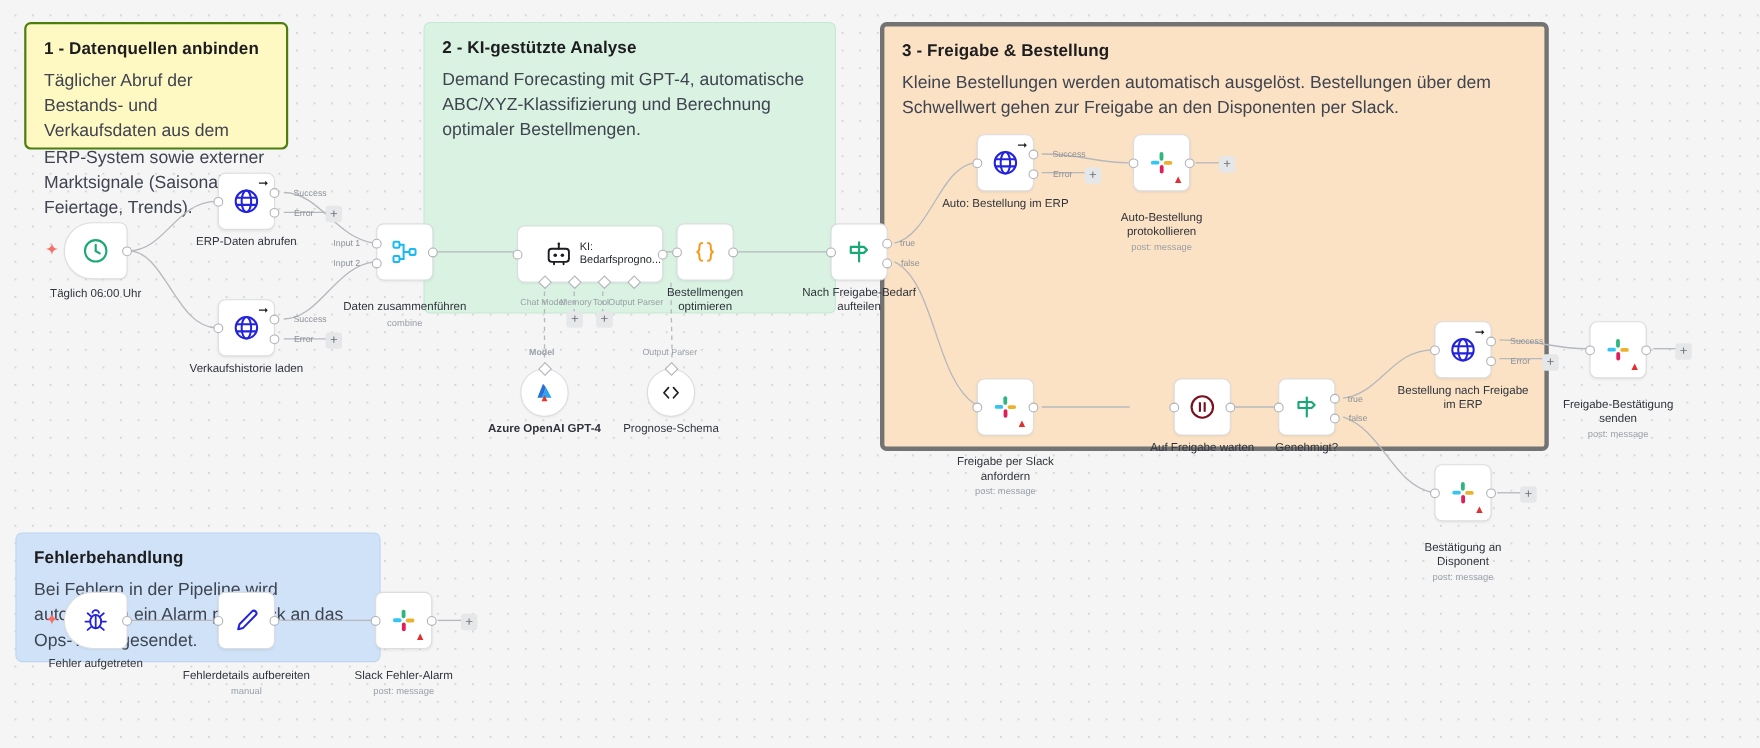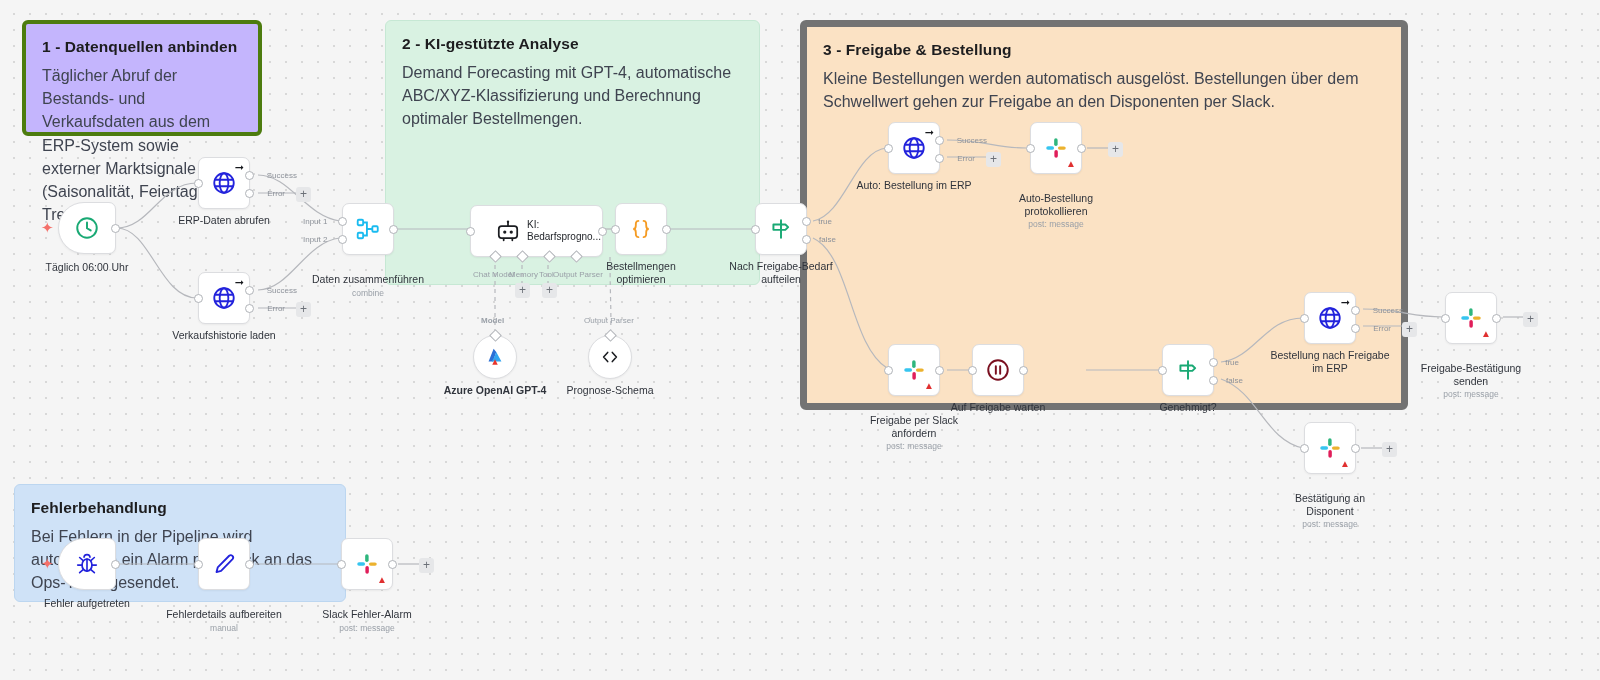--- a/index.html
+++ b/index.html
@@ -11,23 +11,23 @@
     background-size:16px 16px;
     background-position:6px 6px;
     position:relative;
   }
   #canvas{position:absolute;inset:0;}
 
   
   .sticky{position:absolute;border-radius:6px;box-sizing:border-box;padding:14px 16px;}
   .sticky h2{margin:0 0 8px 0;font-size:15.5px;font-weight:600;color:#1d1d1f;letter-spacing:.1px;}
   .sticky p{margin:0;font-size:16px;line-height:1.45;color:#3f4450;}
-  .sticky-white{background:#c4b5fd;border:4px solid #4d7c0f;}
+  .sticky-white{background:#fef9c3;border:2px solid #4d7c0f;}
   .sticky-green{background:#d9f2e2;border:1px solid #c6e8d4;}
-  .sticky-orange{background:#fbe2c4;border:7px solid #737373;}
+  .sticky-orange{background:#fbe2c4;border:4px solid #737373;}
   .sticky-blue{background:#cfe2f7;border:1px solid #bcd6f0;}
 
   
   svg.edges{position:absolute;left:0;top:0;width:1600px;height:680px;overflow:visible;pointer-events:none;}
   svg.edges path{fill:none;stroke:#b6b8bd;stroke-width:1.2;}
 
   
   .node{position:absolute;box-sizing:border-box;background:#fff;border:1px solid #dcdde0;
         border-radius:7px;display:flex;align-items:center;justify-content:center;
         box-shadow:0 1px 2px rgba(0,0,0,.05);}
@@ -315,21 +315,21 @@
     <span class="warn">▲</span>
     <span class="port" style="left:-5px;top:21px;"></span>
     <span class="port" style="right:-5px;top:21px;"></span>
     <div class="node-label">
       <span>Freigabe per Slack
 anfordern</span>
       <div class="node-sub">post: message</div>
     </div>
   </div>
 
-  <div class="node sq" style="left:972px;top:344px;justify-content:center;">
+  <div class="node sq" style="left:1067px;top:344px;justify-content:center;">
     <svg class="icon" viewBox="0 0 24 24">
       <circle cx="12" cy="12" r="9" fill="none" stroke="#7a1020" stroke-width="1.8"></circle>
       <path d="M10 8.6v6.8M14 8.6v6.8" stroke="#7a1020" stroke-width="1.8" stroke-linecap="round"></path>
     </svg>
     <span class="port" style="left:-5px;top:21px;"></span>
     <span class="port" style="right:-5px;top:21px;"></span>
     <div class="node-label">Auf Freigabe warten</div>
   </div>
 
   <div class="node sq" style="left:1162px;top:344px;">

